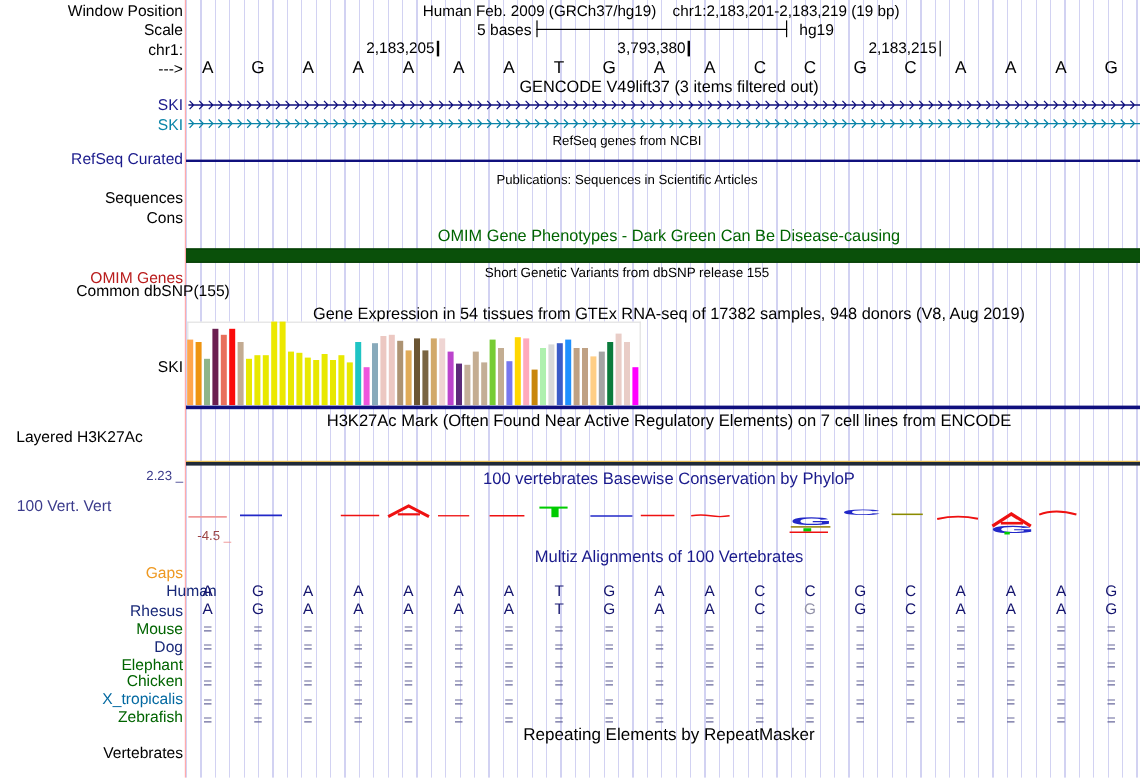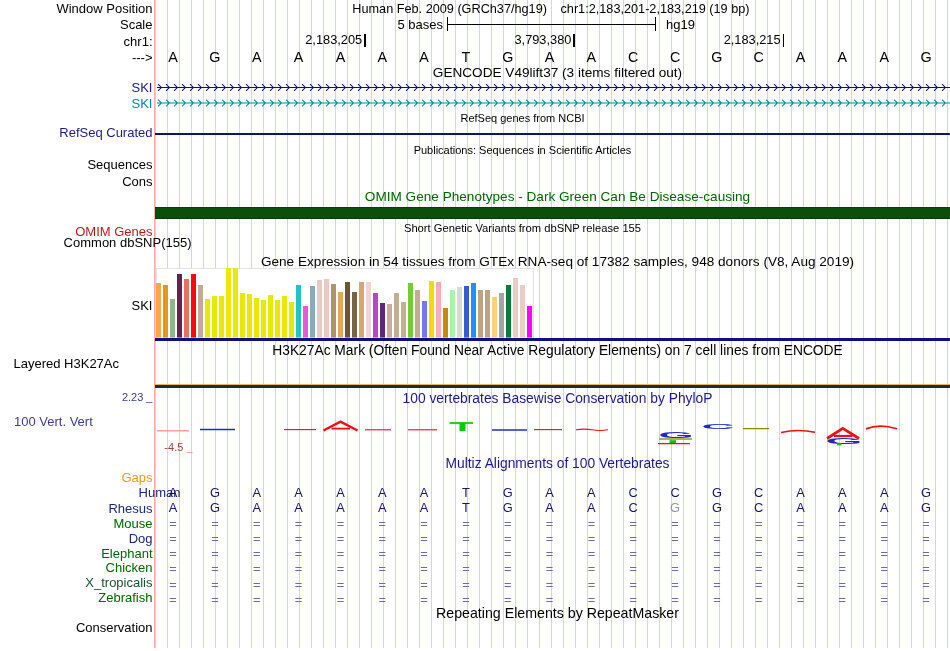--- a/index.html
+++ b/index.html
@@ -169,21 +169,21 @@
     <path d="M866 428.9 Q879 423.6 897 428.7" stroke="#ee1111" stroke-width="1.7" fill="none"></path>
   </svg>
 <div class="cb big" style="top:457.2px;font-size:13.8px;color:#1a1a8c;">Multiz Alignments of 100 Vertebrates</div>
 <div class="lab" style="top:471.0px;color:#ee9922;">Gaps</div>
 <div class="lab" style="top:486.3px;color:#182878;padding-left:28px;">Human</div>
 <div class="lab" style="top:501.5px;color:#182878;">Rhesus</div>
 <div class="lab" style="top:516.5px;color:#006400;">Mouse</div>
 <div class="lab" style="top:531.7px;color:#182878;">Dog</div>
 <div class="lab" style="top:546.5px;color:#006400;">Elephant</div>
 <div class="lab" style="top:561.2px;color:#006400;">Chicken</div>
-<div class="lab" style="top:576.4px;color:#14532d;">X_tropicalis</div>
+<div class="lab" style="top:576.4px;color:#0369a1;">X_tropicalis</div>
 <div class="lab" style="top:591.4px;color:#006400;">Zebrafish</div>
 <div class="row" style="top:485.6px;font-size:12.8px;line-height:13px;color:#14146e;">
     <span>A</span>
     <span>G</span>
     <span>A</span>
     <span>A</span>
     <span>A</span>
     <span>A</span>
     <span>A</span>
     <span>T</span>
@@ -340,12 +340,12 @@
     <span>=</span>
     <span>=</span>
     <span>=</span>
     <span>=</span>
     <span>=</span>
     <span>=</span>
     <span>=</span>
     <span>=</span>
   </div>
 <div class="cb big" style="top:605.8px;font-size:14.2px;">Repeating Elements by RepeatMasker</div>
-<div class="lab" style="top:620.7px;">Conservation</div>
+<div class="lab" style="top:620.7px;">Vertebrates</div>
 </body></html>

